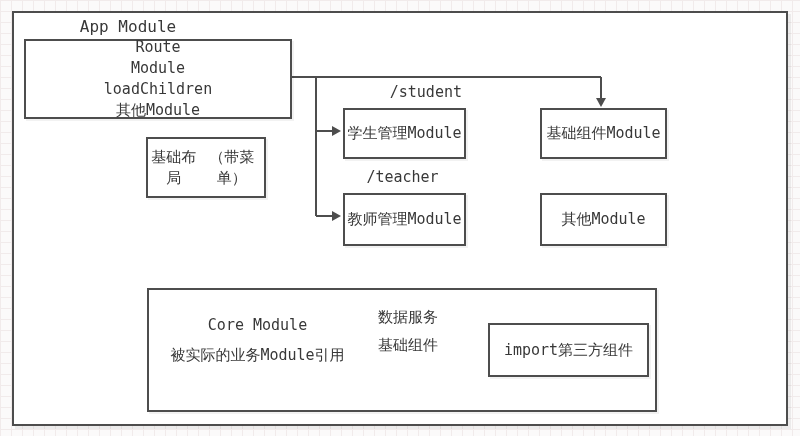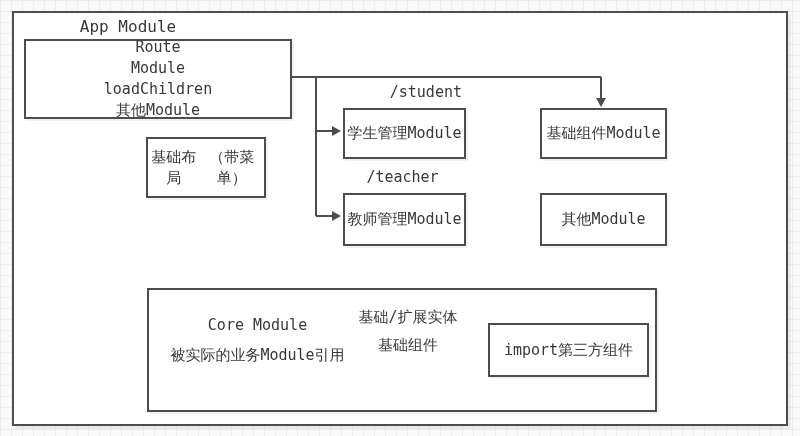--- a/index.html
+++ b/index.html
@@ -110,20 +110,20 @@
 <div class="abs node other-box">
   <div>其他Module</div>
 </div>
 
 <div class="abs core-box"></div>
 
 <div class="abs label core-title">Core Module</div>
 <div class="abs label core-subtitle">被实际的业务Module引用</div>
 
 <div class="abs core-items">
-  <div>基础/扩展实体</div>
+  <div>数据服务</div>
   <div>基础组件</div>
 </div>
 
 <div class="abs node import-box">
   <div>import</div>
   <div>第三方组件</div>
 </div>
 
 </body></html>

